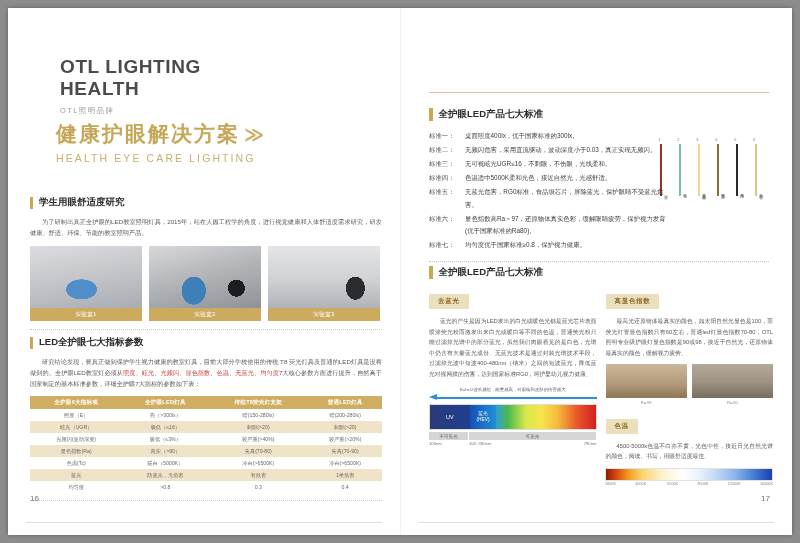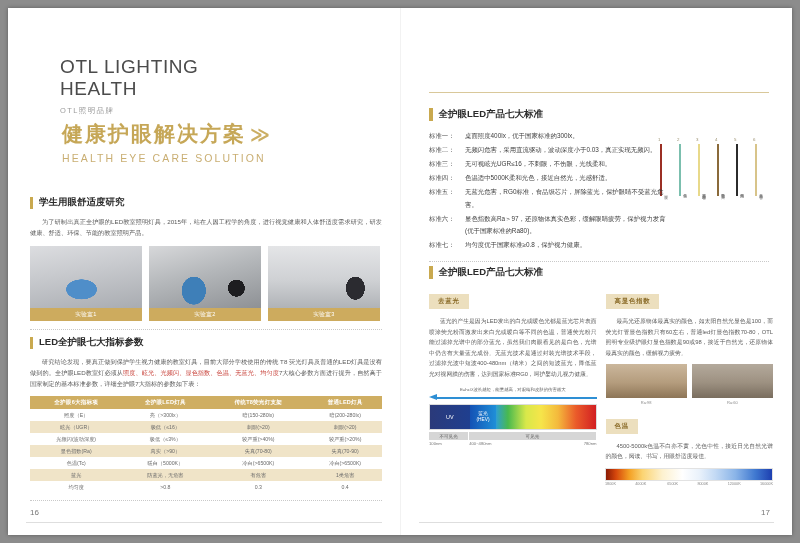--- a/index.html
+++ b/index.html
@@ -17,33 +17,33 @@
     box-shadow: 0 0 4px rgba(0,0,0,.35);
   }
   .page { position: relative; height: 100%; }
   .page-left  { width: 392px; }
   .page-right { width: 392px; border-left: 1px solid #f2f2f2; }
 
   
   .brand { position: absolute; left: 52px; top: 48px; }
   .brand-en {
     font-size: 19px; line-height: 22px; color: #4b4b4b;
-    letter-spacing: .6px; font-weight: 400;
+    letter-spacing: .6px; font-weight: 700;
   }
   .brand-cn {
     margin-top: 6px; font-size: 7.5px; color: #9b9b9b;
     letter-spacing: 1.4px;
   }
   .hairline {
     position: absolute; left: 430px; top: 84px; width: 340px;
     border-top: 1px solid #d9c89a;
   }
 
   
-  .headline { position: absolute; left: 54px; top: 112px; }
+  .headline { position: absolute; left: 48px; top: 112px; }
   .headline-cn {
     font-size: 21px; font-weight: 700; letter-spacing: 2px;
     background: linear-gradient(180deg,#e7d49b 0%,#c7a851 48%,#ddc versions 100%);
     color: #c6a757;
     display: flex; align-items: baseline; gap: 4px;
   }
   .headline-cn .chev { font-size: 19px; letter-spacing: -3px; color: #cbae63; }
   .headline-en {
     margin-top: 4px; font-size: 10.5px; letter-spacing: 2.1px;
     color: #c9ae72; font-weight: 400;
@@ -207,21 +207,21 @@
   .mini-diagram .num {
     position: absolute; font-size: 4.4px; color: #9a8f6e;
   }
   .mini-diagram .vlab {
     position: absolute; font-size: 3.6px; color: #7a7a7a;
     writing-mode: vertical-rl; letter-spacing: .2px;
   }
 
   
   .pagenum {
-    position: absolute; bottom: 18px; font-size: 8px; color: #777;
+    position: absolute; bottom: 32px; font-size: 8px; color: #777;
   }
   .pagenum.left  { left: 22px; }
   .pagenum.right { right: 22px; margin-top: 29px; }
   .footrule {
     position: absolute; bottom: 12px; left: 18px; right: 18px;
     border-top: 1px solid #dedede;
   }
 </style>
 </head>
 <body>
@@ -234,21 +234,21 @@
       <div class="brand-en">OTL LIGHTING</div>
       <div class="brand-en">HEALTH</div>
       <div class="brand-cn">OTL照明品牌</div>
     </div>
 
     <div class="headline">
       <div class="headline-cn">
         <span>健康护眼解决方案</span>
         <span class="chev">≫</span>
       </div>
-      <div class="headline-en">HEALTH EYE CARE SOLUTION</div>
+      <div class="headline-en">HEALTH EYE CARE LIGHTING</div>
     </div>
 
     <div style="position:absolute;left:22px;top:328px;width:352px;">
       <div class="sec-head">LED全护眼七大指标参数</div>
       <div class="body-cn" style="margin-top:7px;">
         <span>研究结论发现，要真正做到保护学生视力健康的教室灯具，目前大部分学校使用的传统 T8 荧光灯具及普通的LED灯具是没有做到的。全护眼LED教室灯必须从</span><span class="hl">照度、眩光、光频闪、显色指数、色温、无蓝光、均匀度</span><span>7大核心参数方面进行提升，自然高于国家制定的基本标准参数，详细全护眼7大指标的参数如下表：</span>
       </div>
 
       <table class="param" style="margin-top:7px;">
         <thead>

